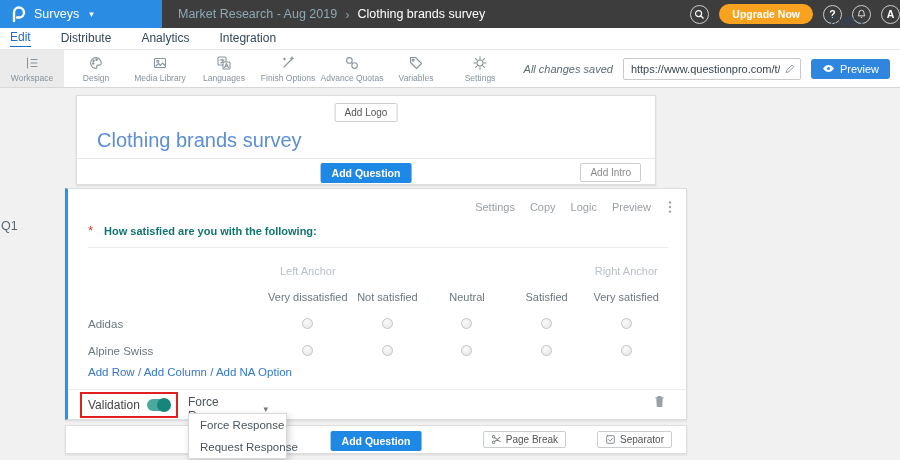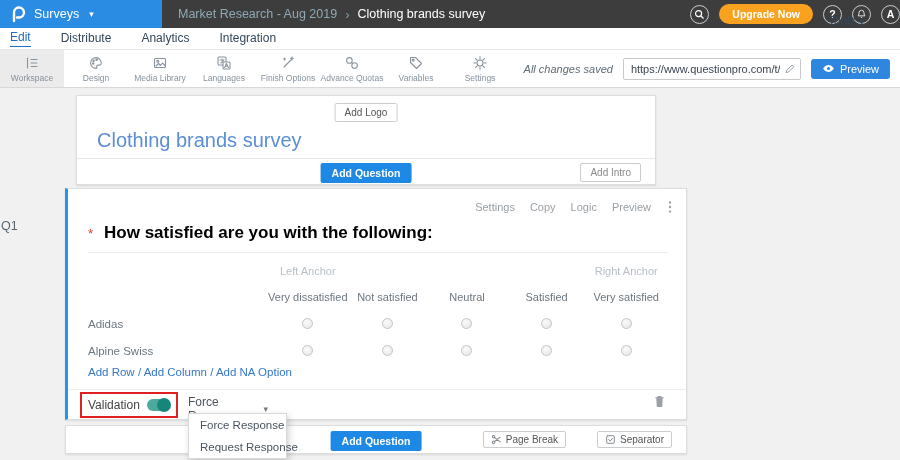--- a/index.html
+++ b/index.html
@@ -55,21 +55,21 @@
   .add-intro { position:absolute; right:14px; top:4px; background:#fff; border:1px solid #ccc; border-radius:2px; font-size:10px; color:#8a8a8a; padding:3px 9px; cursor:pointer; }
 
   .q-id { position:absolute; left:1px; top:131px; font-size:12.5px; color:#5c6670; }
 
   .card-q { left:65px; top:100px; width:622px; height:232px; border-left:3px solid #2196f3; }
   .q-actions { position:absolute; top:11px; right:12px; display:flex; align-items:center; gap:15px; }
   .q-actions .act { font-size:11px; color:#9aa0a6; cursor:pointer; }
   .kebab { cursor:pointer; padding:0 2px; }
   .q-text-row { position:absolute; left:20px; right:18px; top:34px; border-bottom:1px solid #ececec; padding-bottom:9px; display:flex; gap:11px; align-items:baseline; }
   .req { color:#e0392f; font-size:13px; }
-  .q-text { font-size:17px; color:#000000; font-weight:bold; }
+  .q-text { font-size:11px; color:#0f766e; font-weight:bold; }
 
   .matrix { position:absolute; left:20px; right:20px; top:70px; display:grid; grid-template-columns:180px repeat(5, 1fr); }
   .m-cell { display:flex; align-items:center; justify-content:center; }
   .m-anchor { height:24px; font-size:11px; color:#b8bfc6; }
   .m-colhead { height:27px; font-size:11px; color:#6d7780; }
   .m-rowlabel { height:27px; font-size:11.5px; color:#6d7780; justify-content:flex-start; }
   .radio { width:11px; height:11px; border-radius:50%; border:1px solid #c2c6c9; background:radial-gradient(circle at 40% 35%, #fbfbfb, #e4e4e4); cursor:pointer; }
 
   .edit-links { position:absolute; left:20px; top:177px; font-size:11.5px; color:#3578c7; }
   .edit-links a { color:#3578c7; text-decoration:none; cursor:pointer; }

